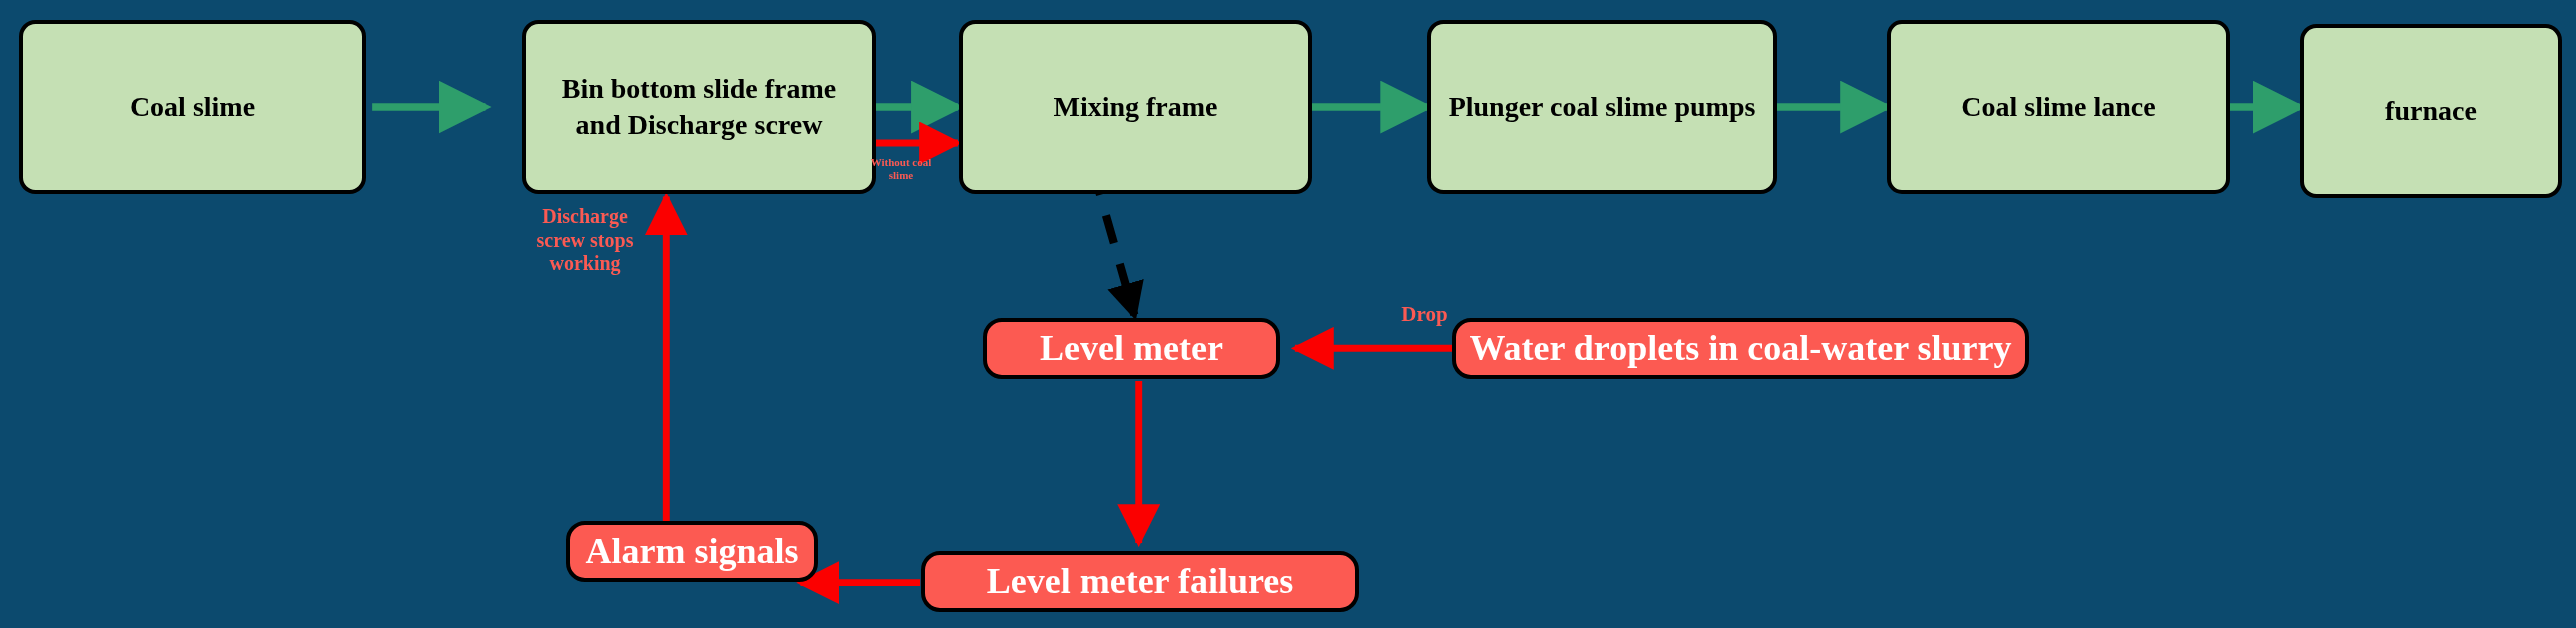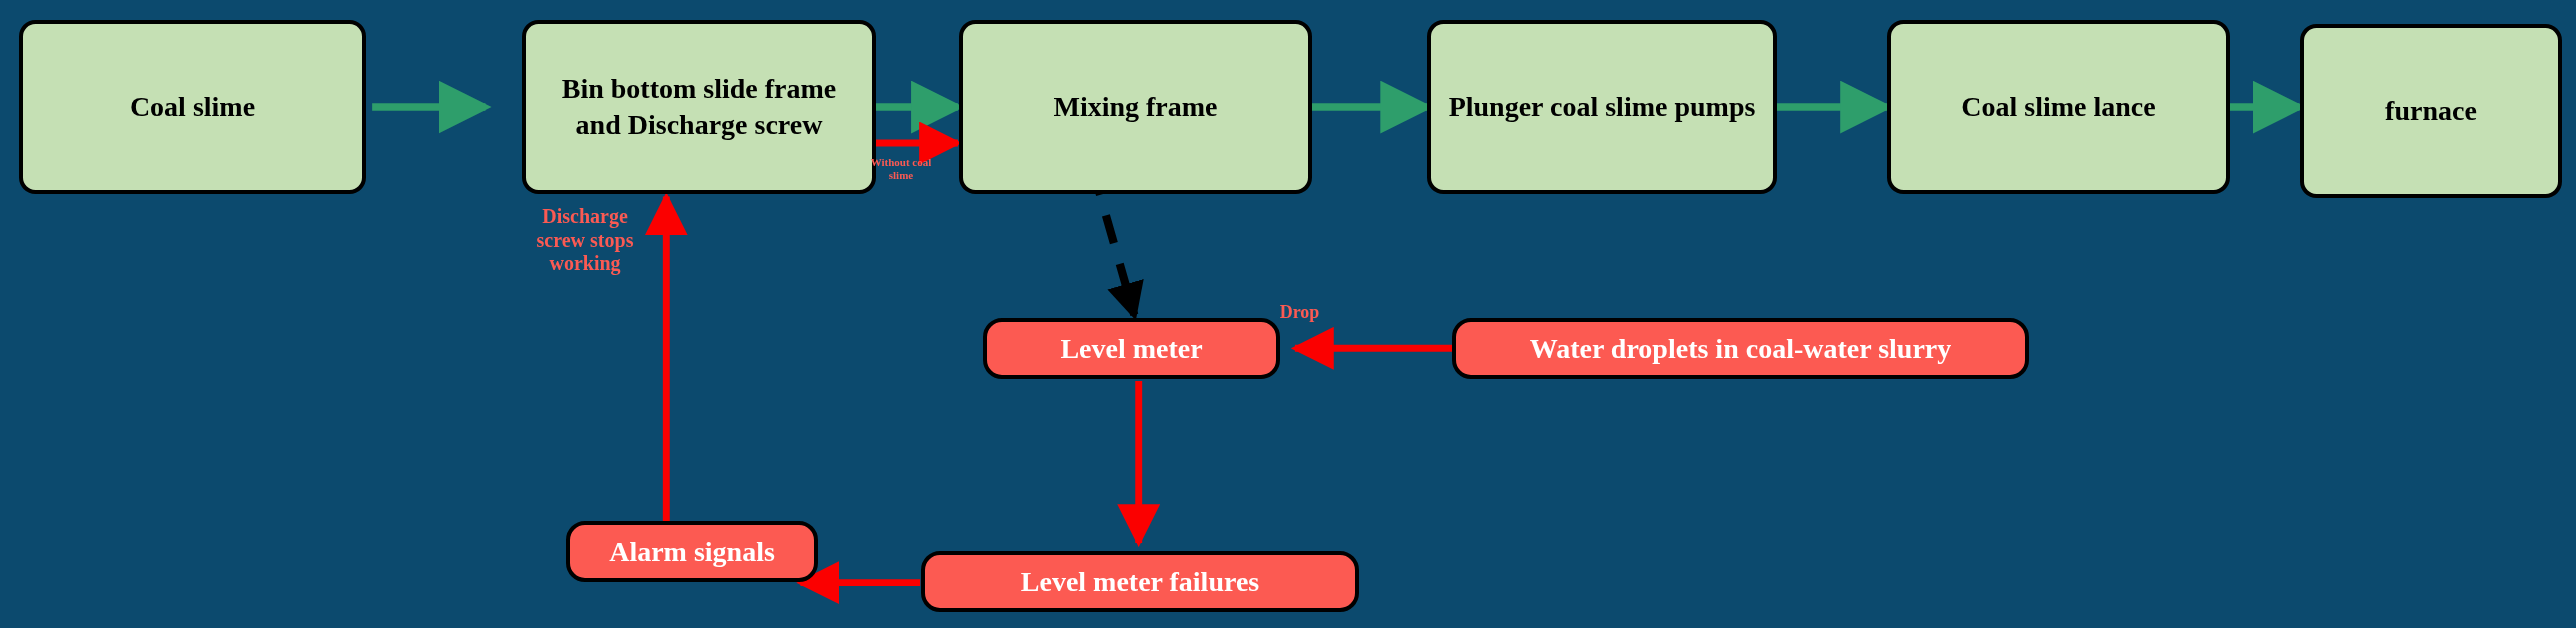--- a/index.html
+++ b/index.html
@@ -30,21 +30,21 @@
     color: #000000;
     font-weight: bold;
     font-size: 28px;
     line-height: 1.30;
     padding: 0 10px;
   }
   .node-red {
     background: #fc5a52;
     color: #ffffff;
     font-weight: bold;
-    font-size: 28px;
+    font-size: 36px;
     line-height: 1.2;
     border-radius: 19px;
     padding: 0 8.8px;
   }
   .edge-label {
     position: absolute;
     color: #fb5a53;
     font-weight: bold;
     text-align: center;
     line-height: 1.18;
@@ -105,21 +105,21 @@
   </div>
 
   <div class="node node-green" style="left:959px; top:20px; width:353px; height:174px;">
     <span>Mixing frame</span>
   </div>
 
   <div class="node node-green" style="left:1427px; top:20px; width:350px; height:174px;">
     <span>Plunger coal slime pumps</span>
   </div>
 
-  <div class="node node-green" style="left:1887px; top:20px; width:343px; height:174px;">
+  <div class="node node-green" style="left:1887px; top:20px; width:343px; height:174px;border-radius:15px;">
     <span>Coal slime lance</span>
   </div>
 
   <div class="node node-green" style="left:2300px; top:24px; width:262px; height:174px;">
     <span>furnace</span>
   </div>
 
   <div class="node node-red" style="left:983px; top:318px; width:297px; height:61px;">
     <span>Level meter</span>
   </div>
@@ -136,16 +136,16 @@
     <span>Alarm signals</span>
   </div>
 
   <div class="edge-label" style="left:835px; top:156px; width:132px; font-size:11px;text-align:center;">Without coal
 slime</div>
 
   <div class="edge-label" style="left:514px; top:205px; width:142px; font-size:20px;">Discharge
 screw stops
 working</div>
 
-  <div class="edge-label" style="left:1243px; top:302px; width:113px; font-size:18px;">Drop</div>
+  <div class="edge-label" style="left:1368px; top:302px; width:113px; font-size:21px;">Drop</div>
 
 </div>
 
 
 </body></html>

